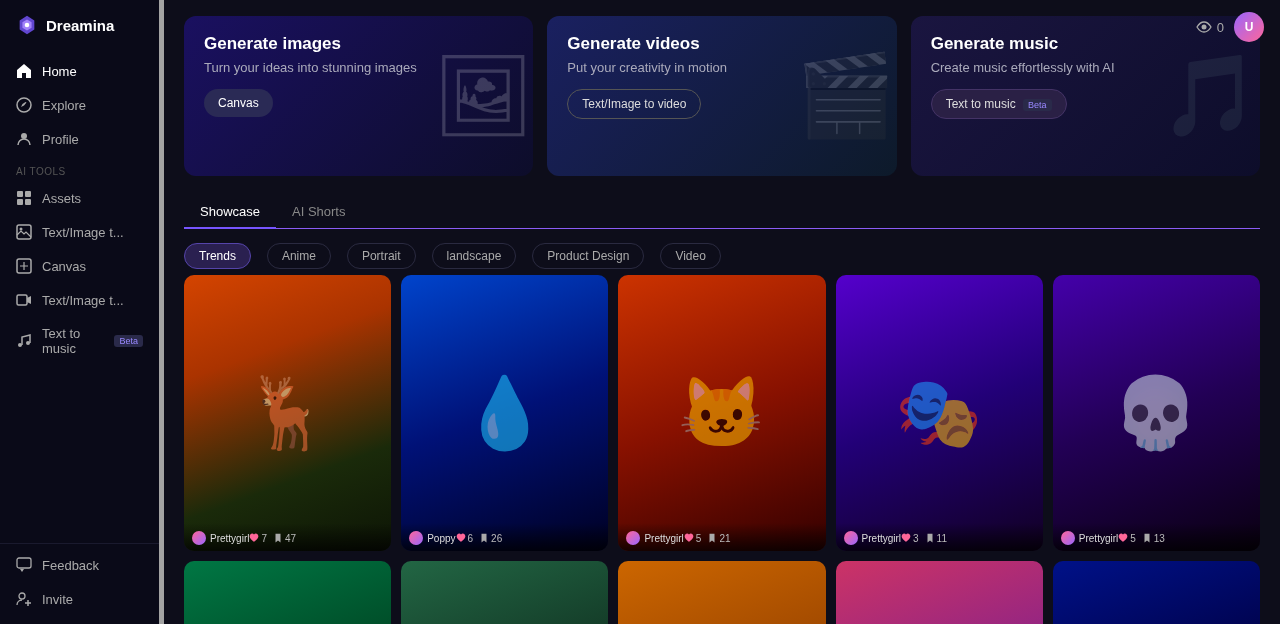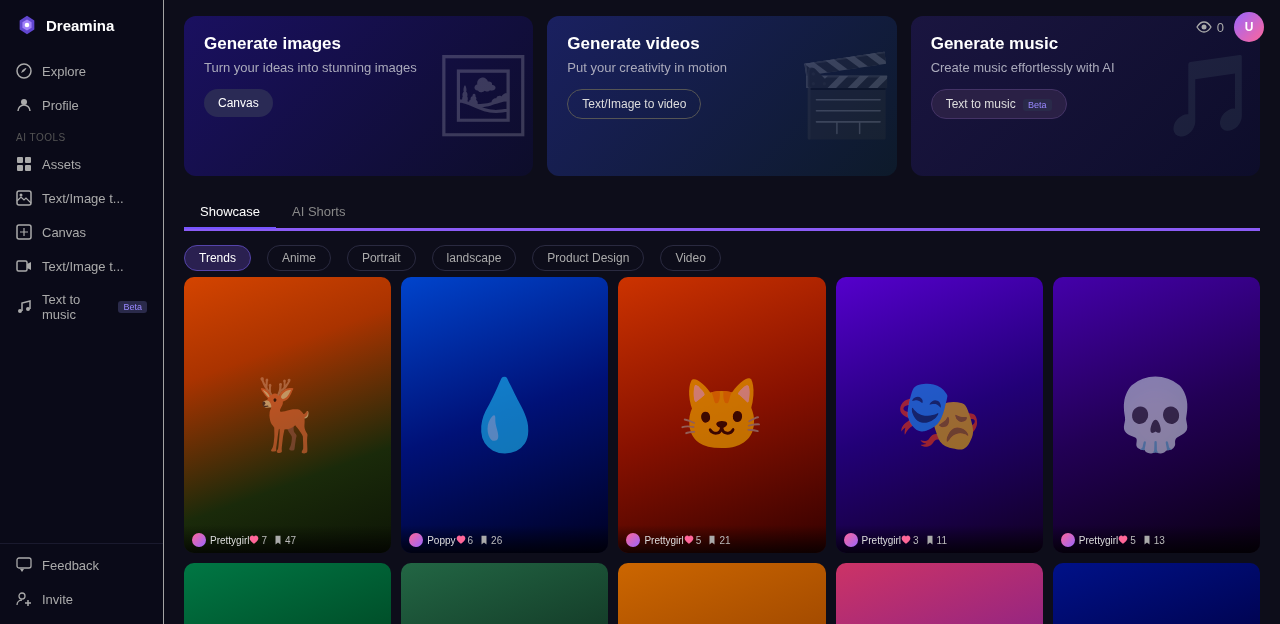--- a/index.html
+++ b/index.html
@@ -13,21 +13,21 @@
     }
 
     
     .sidebar {
       width: 164px;
       min-width: 164px;
       background: #0a0a18;
       display: flex;
       flex-direction: column;
       padding: 0;
-      border-right: 1px solid #a3a3a3;
+      border-right: 5px solid #a3a3a3;
       overflow-y: auto;
     }
     .sidebar-logo {
       display: flex;
       align-items: center;
       padding: 14px 16px;
       gap: 8px;
     }
     .logo-icon {
       width: 22px;
@@ -192,21 +192,21 @@
       background: #2a2045;
       color: #ddd;
       border: 1px solid #443366;
     }
 
     
     .showcase-tabs {
       display: flex;
       gap: 0;
       margin-bottom: 14px;
-      border-bottom: 3px solid #8b5cf6;
+      border-bottom: 1px solid #8b5cf6;
     }
     .showcase-tab {
       padding: 8px 16px;
       font-size: 13px;
       color: #888;
       cursor: pointer;
       border-bottom: 2px solid transparent;
       margin-bottom: -1px;
     }
     .showcase-tab.active {
@@ -306,20 +306,26 @@
     <svg class="logo-icon" viewBox="0 0 24 24" fill="none">
       <path d="M12 2L4 7v10l8 5 8-5V7L12 2z" fill="#7755ff" opacity="0.8"></path>
       <path d="M12 6l-5 3v6l5 3 5-3V9L12 6z" fill="#aa88ff" opacity="0.9"></path>
       <circle cx="12" cy="12" r="2.5" fill="#fff"></circle>
     </svg>
     <span class="logo-text">Dreamina</span>
   </div>
 
   <nav class="sidebar-nav">
 
+    <div class="sidebar-item active">
+      <svg viewBox="0 0 16 16" fill="currentColor">
+        <path d="M8 1L1 7v8h5v-5h4v5h5V7L8 1z"></path>
+      </svg>
+      <span>Home</span>
+    </div>
     <div class="sidebar-item">
       <svg viewBox="0 0 16 16" fill="currentColor">
         <circle cx="8" cy="8" r="7" fill="none" stroke="currentColor" stroke-width="1.5"></circle>
         <path d="M10.5 5.5l-2.5 3-3 1.5 1.5-3 3-2z" fill="currentColor"></path>
       </svg>
       <span>Explore</span>
     </div>
     <div class="sidebar-item">
       <svg viewBox="0 0 16 16" fill="currentColor">
         <circle cx="8" cy="5" r="3"></circle>

